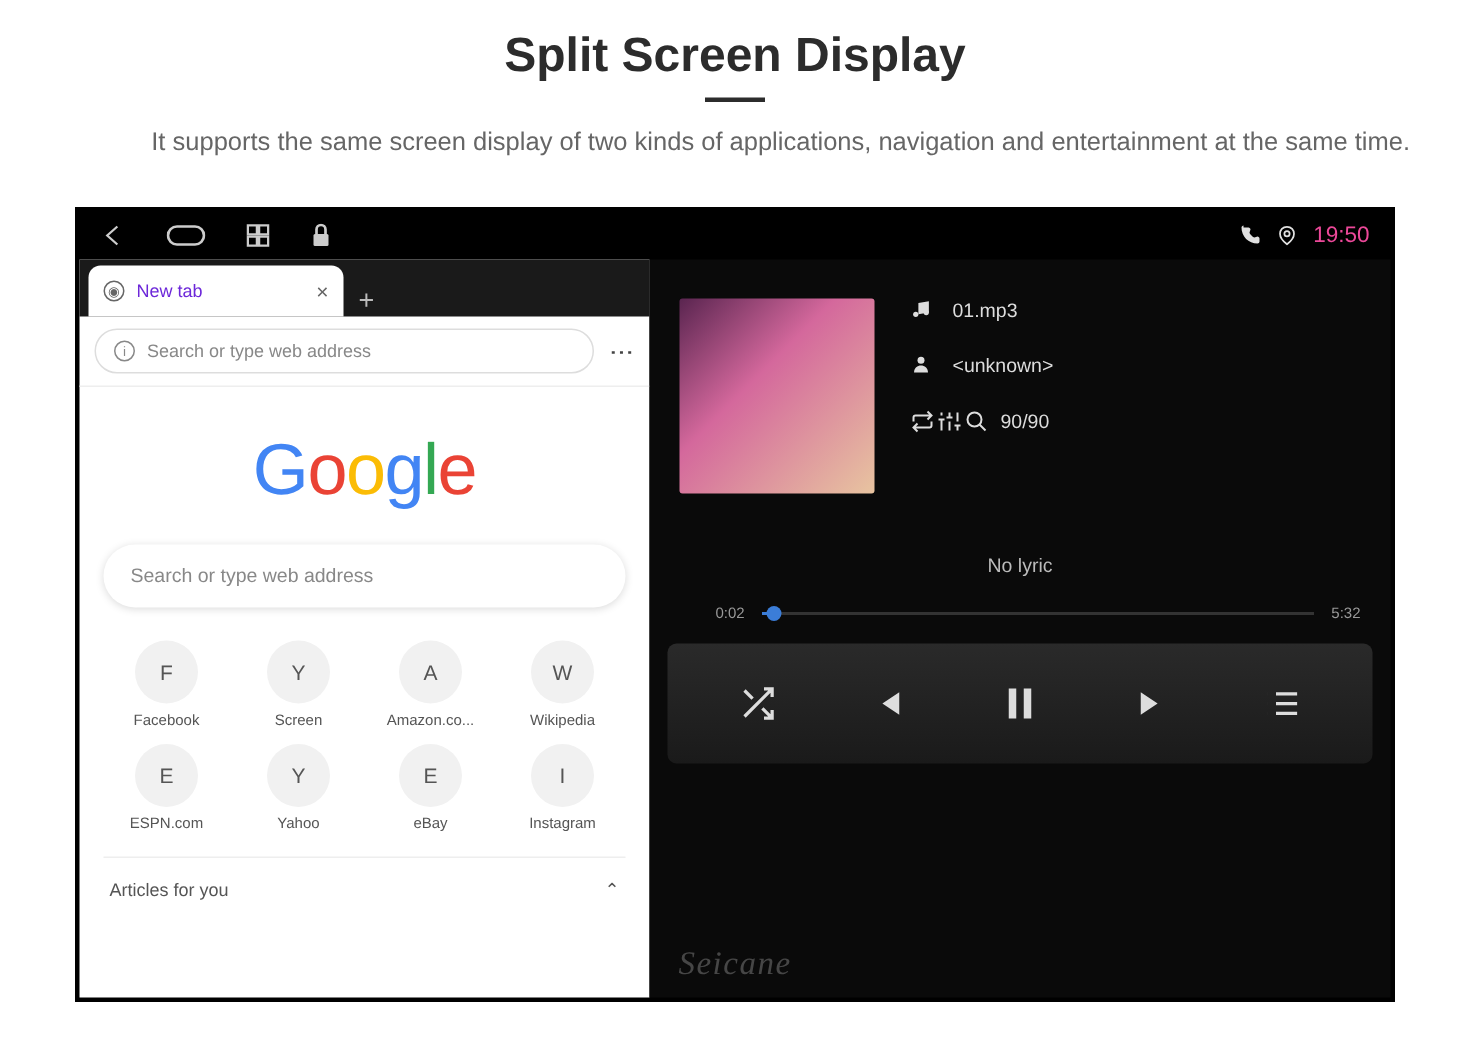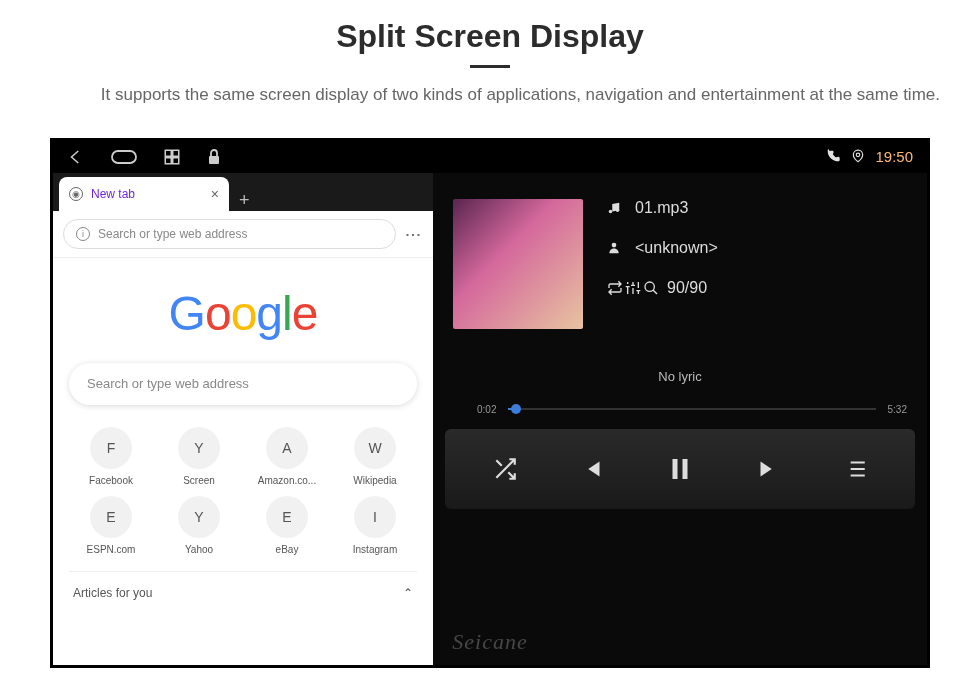--- a/index.html
+++ b/index.html
@@ -6,21 +6,21 @@
   body { width: 980px; height: 696px; background: #fff; position: relative; }
   
   .page-title { text-align: center; font-size: 32px; font-weight: bold; color: #2c2c2c; padding-top: 18px; }
   .title-underline { width: 40px; height: 3px; background: #2c2c2c; margin: 10px auto 14px; }
   .page-subtitle { text-align: right; color: #666; font-size: 17px; line-height: 1.5; padding: 0 40px 20px; }
   
   .device { width: 880px; height: 530px; margin: 10px auto 0; background: #000; border: 3px solid #000; display: flex; position: relative; }
   
   .status-bar { position: absolute; top: 0; left: 0; right: 0; height: 32px; display: flex; align-items: center; padding: 0 14px; color: #d0d0d0; z-index: 10; }
   .status-left { display: flex; gap: 26px; align-items: center; }
-  .status-right { margin-left: auto; display: flex; gap: 10px; align-items: flex-start; color: #fdba74; font-size: 15px; }
+  .status-right { margin-left: auto; display: flex; gap: 10px; align-items: flex-end; color: #ec4899; font-size: 15px; }
   .nav-icon { width: 18px; height: 18px; }
   
   .browser-pane { width: 380px; background: #fff; margin-top: 32px; display: flex; flex-direction: column; position: relative; }
   
   .tab-strip { height: 38px; background: #1a1a1a; display: flex; align-items: flex-end; }
   .tab { background: #fff; height: 34px; border-radius: 8px 8px 0 0; display: flex; align-items: center; padding: 0 10px; margin-left: 6px; gap: 8px; min-width: 170px; }
   .tab-favicon { width: 14px; height: 14px; border: 1.5px solid #666; border-radius: 50%; display: flex; align-items: center; justify-content: center; font-size: 9px; color: #666; }
   .tab-title { font-size: 12px; color: #6d28d9; flex: 1; }
   .tab-close { font-size: 14px; color: #666; }
   .new-tab { color: #bbb; font-size: 18px; padding: 0 10px; }
@@ -42,21 +42,21 @@
   .shortcut { display: flex; flex-direction: column; align-items: center; gap: 6px; }
   .shortcut-icon { width: 42px; height: 42px; border-radius: 50%; background: #f1f1f1; display: flex; align-items: center; justify-content: center; font-size: 14px; color: #555; font-weight: 500; }
   .shortcut-label { font-size: 10px; color: #555; }
   
   .articles-header { text-align: left; font-size: 12px; color: #555; padding: 14px 4px 4px; border-top: 1px solid #eee; margin-top: 16px; display: flex; justify-content: space-between; }
   
   .player-pane { flex: 1; background: #0a0a0a; margin-top: 32px; color: #ddd; display: flex; flex-direction: column; position: relative; }
   
   .player-top { display: flex; padding: 26px 20px 10px; gap: 24px; }
   .album-art { width: 130px; height: 130px; background: linear-gradient(135deg, #5a2550 0%, #d4689c 40%, #e8c4a0 100%); border-radius: 2px; position: relative; display:flex; align-items:center; justify-content:center; font-size:9px; color:rgba(255,255,255,0.4); }
-  .player-info { flex: 1; display: flex; flex-direction: column; gap: 22px; font-size: 16px; }
+  .player-info { flex: 1; display: flex; flex-direction: column; gap: 22px; font-size: 13px; }
   .info-row { display: flex; align-items: center; gap: 14px; }
   .info-icons-row { display: flex; align-items: center; gap: 2px; }
   .info-icons-row .small-ic { width: 16px; height: 16px; }
   .track-count { margin-left: 6px; }
   
   .lyric-area { text-align: center; padding: 30px 0 20px; font-size: 13px; color: #bbb; }
   
   .progress-row { display: flex; align-items: center; gap: 12px; padding: 0 20px 8px; font-size: 10px; color: #999; margin-left: 24px; }
   .progress-track { flex: 1; height: 2px; background: #333; position: relative; }
   .progress-fill { position: absolute; left: 0; top: 0; height: 100%; width: 2%; background: #3b7dd8; }

